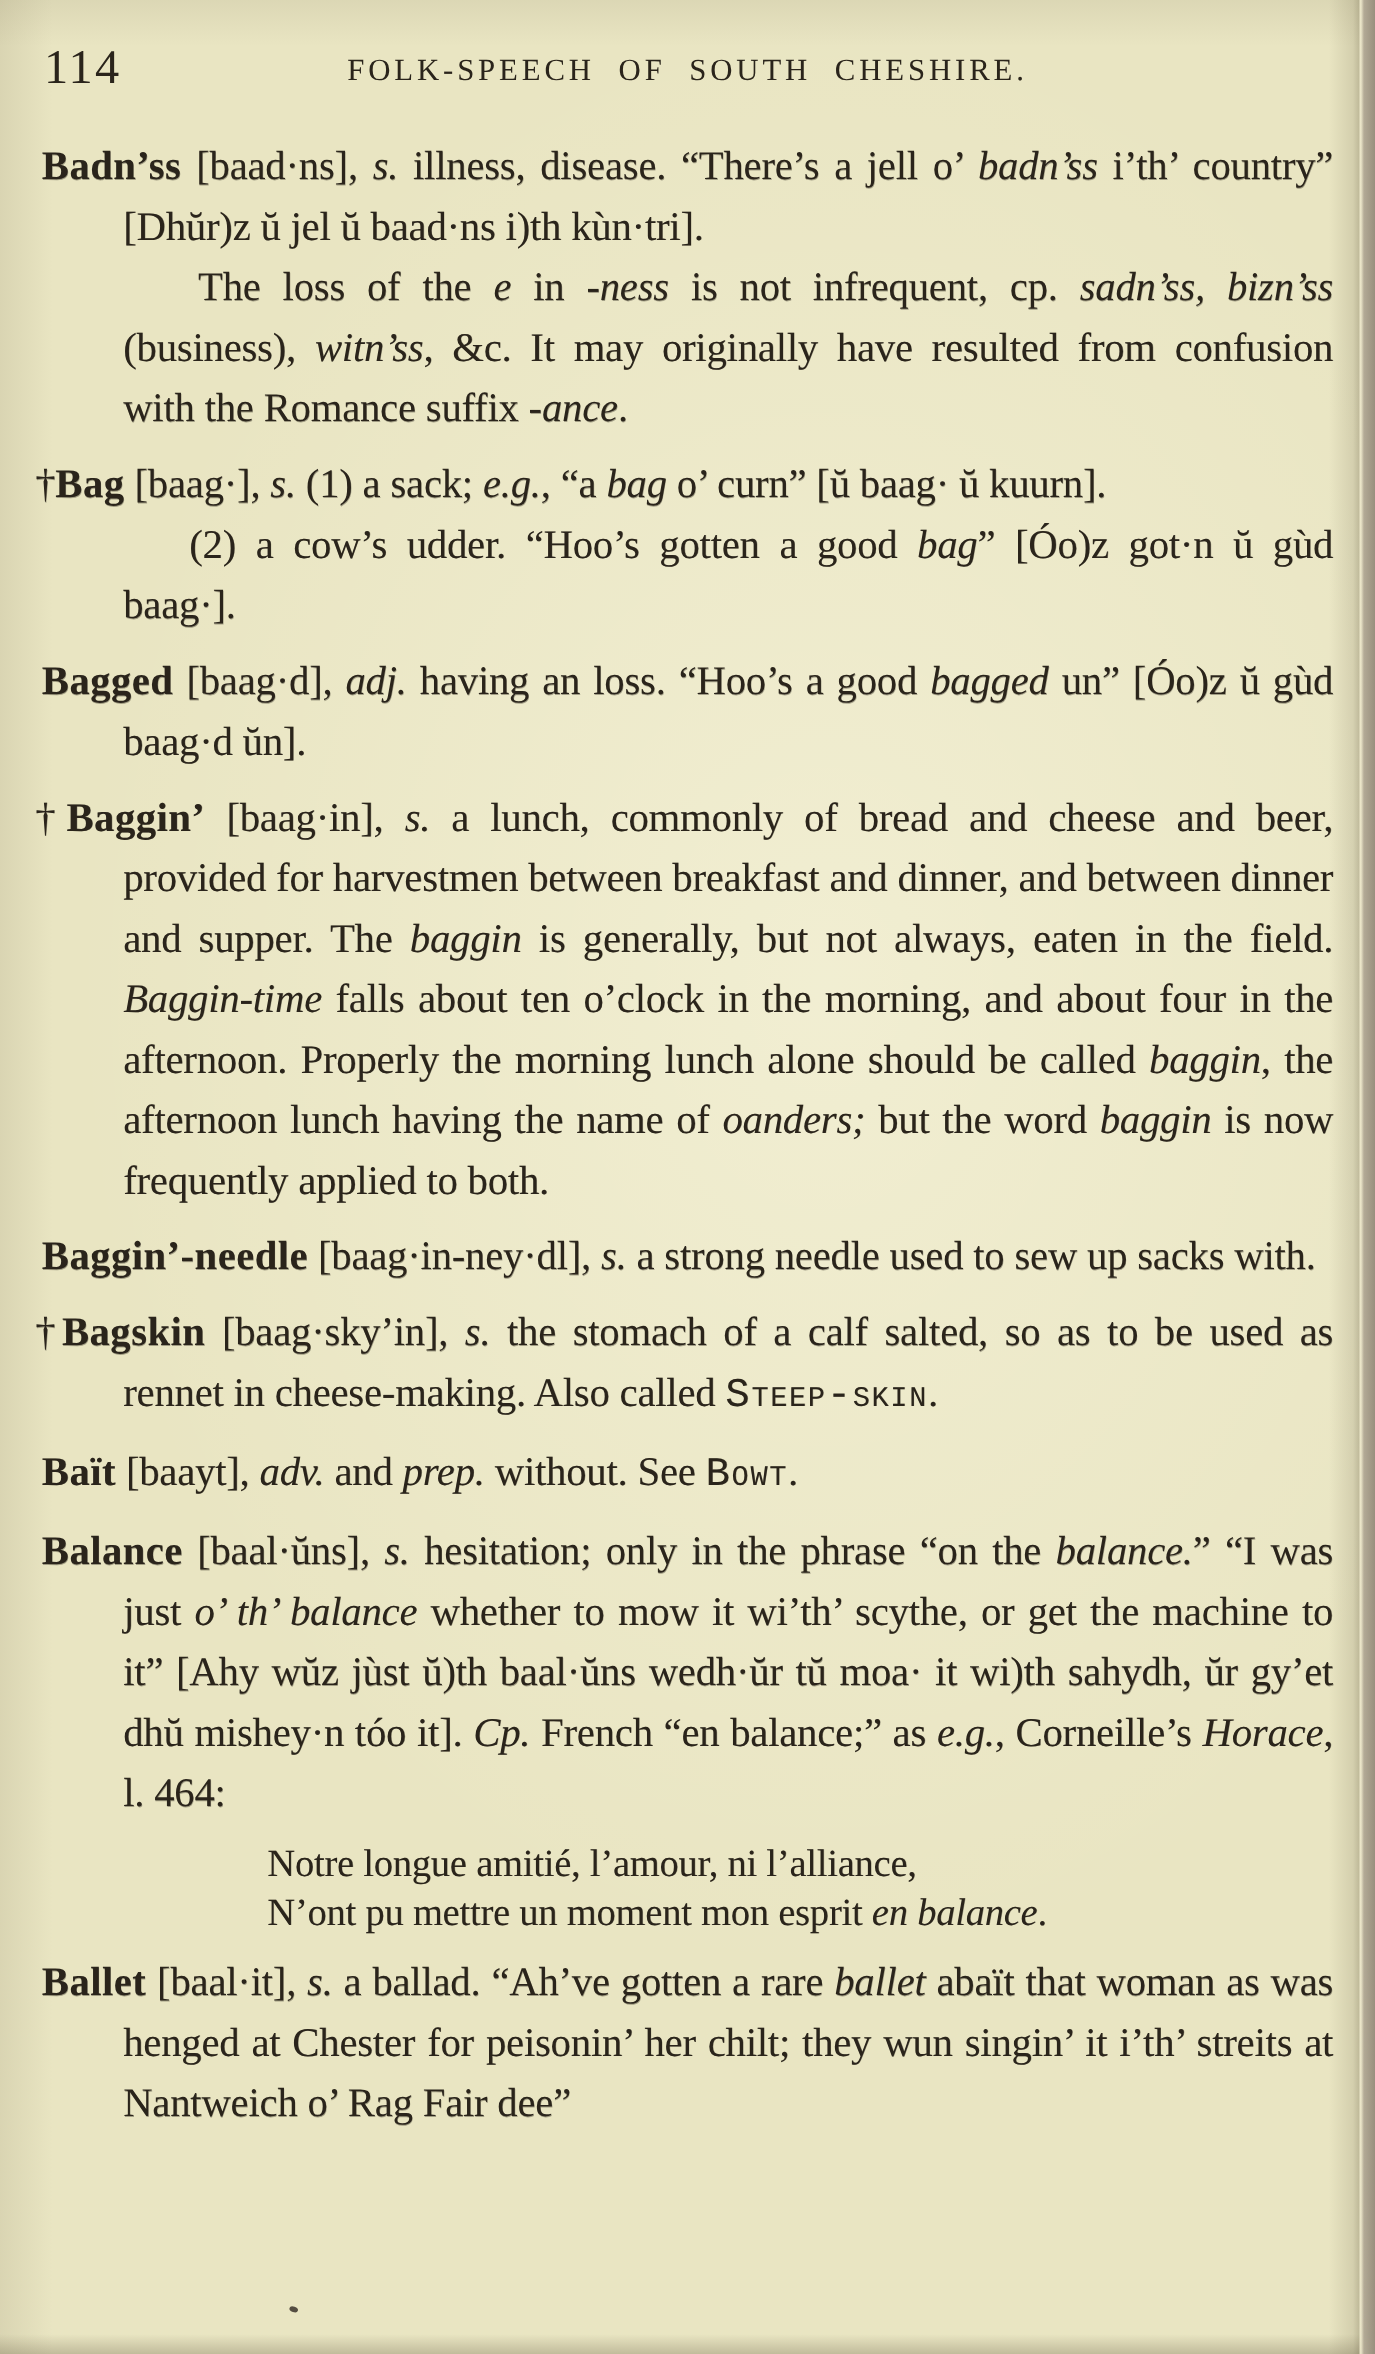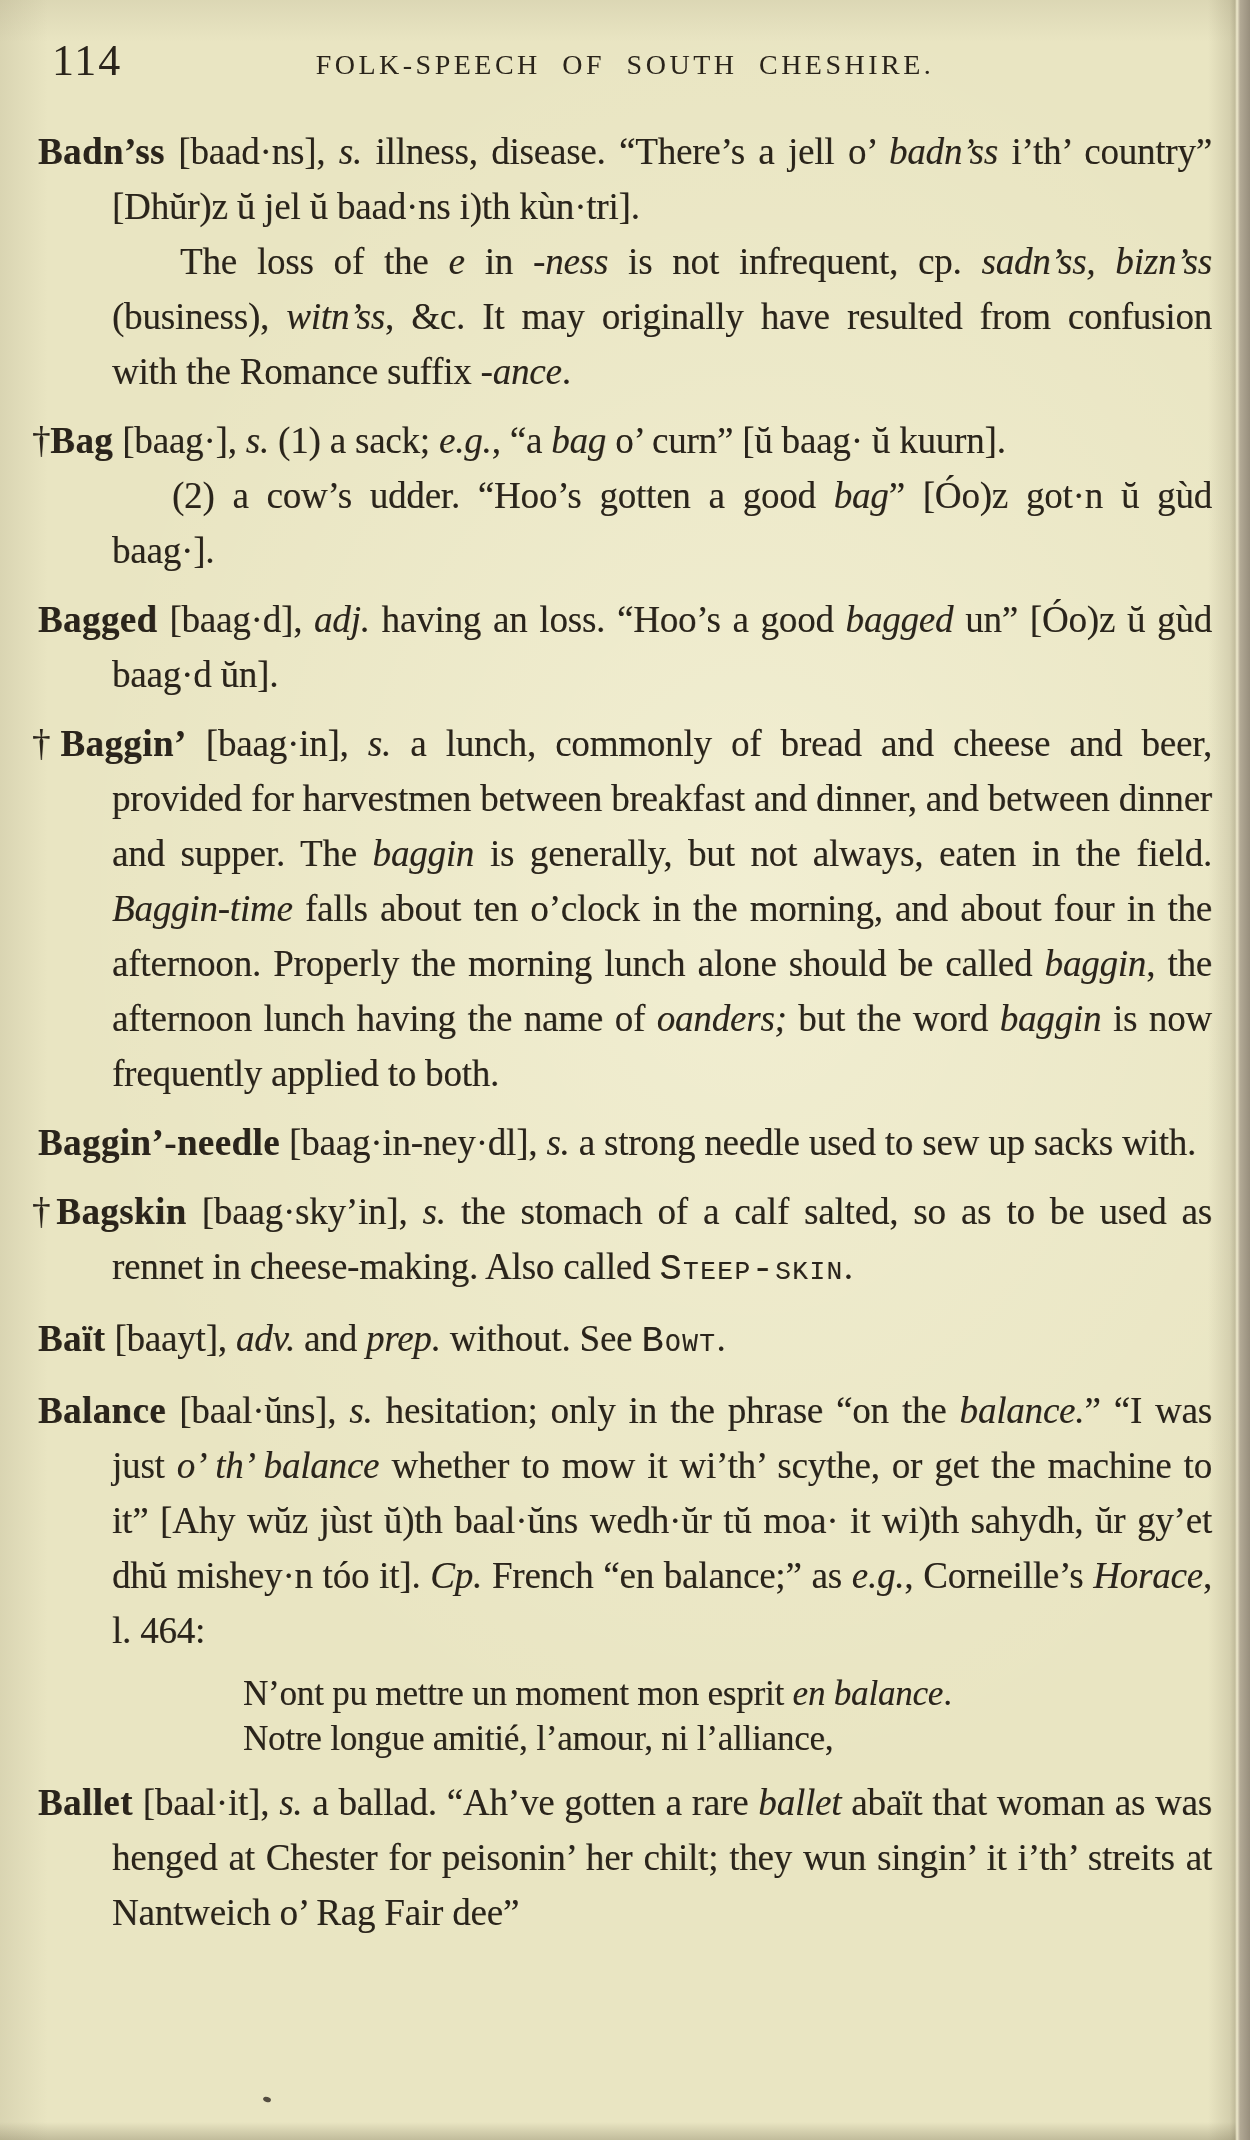--- a/index.html
+++ b/index.html
@@ -32,21 +32,21 @@
   }
   .ink-speck {
     position: absolute; left: 263px; top: 2097px;
     width: 8px; height: 5px; border-radius: 50%;
     background: #39322a; opacity: .85; transform: rotate(18deg);
   }
 
   
   .running-head { position: absolute; top: 38px; left: 38px; width: 1174px; height: 62px; }
   .page-number {
-    position: absolute; left: 14px; top: 0;
+    position: absolute; left: 2px; top: 0;
     font-size: 44px; line-height: 46px; letter-spacing: 2px;
   }
   .running-title {
     position: absolute; left: 0; right: 0; top: 7px;
     text-align: center;
     font-size: 28px; line-height: 40px;
     letter-spacing: 3.5px; word-spacing: 11px;
   }
 
   
@@ -101,22 +101,22 @@
       <p class="para p-entry"><span class="seg-hw">Baggin’-needle</span><span class="seg-r"> [baag·in-ney·dl], </span><span class="seg-it">s.</span><span class="seg-r"> a strong needle used to sew up sacks with.</span></p>
     </div>
     <div class="entry">
       <p class="para p-entry"><span class="seg-dg">†</span><span class="seg-hw">Bagskin</span><span class="seg-r"> [baag·sky’in], </span><span class="seg-it">s.</span><span class="seg-r"> the stomach of a calf salted, so as to be used as rennet in cheese-making.  Also called </span><span class="seg-sc">Steep-skin</span><span class="seg-r">.</span></p>
     </div>
     <div class="entry">
       <p class="para p-entry"><span class="seg-hw">Baït</span><span class="seg-r"> [baayt], </span><span class="seg-it">adv.</span><span class="seg-r"> and </span><span class="seg-it">prep.</span><span class="seg-r"> without.  See </span><span class="seg-sc">Bowt</span><span class="seg-r">.</span></p>
     </div>
     <div class="entry">
       <p class="para p-entry"><span class="seg-hw">Balance</span><span class="seg-r"> [baal·ŭns], </span><span class="seg-it">s.</span><span class="seg-r"> hesitation; only in the phrase “on the </span><span class="seg-it">balance.</span><span class="seg-r">”  “I was just </span><span class="seg-it">o’ th’ balance</span><span class="seg-r"> whether to mow it wi’th’ scythe, or get the machine to it” [Ahy wŭz jùst ŭ)th baal·ŭns wedh·ŭr tŭ moa· it wi)th sahydh, ŭr gy’et dhŭ mishey·n tóo it]. </span><span class="seg-it">Cp.</span><span class="seg-r"> French “en balance;” as </span><span class="seg-it">e.g.</span><span class="seg-r">, Corneille’s </span><span class="seg-it">Horace</span><span class="seg-r">, l. 464:</span></p>
+      <p class="para p-verse"><span class="seg-r">Notre longue amitié, l’amour, ni l’alliance,</span></p>
       <p class="para p-verse"><span class="seg-r">N’ont pu mettre un moment mon esprit </span><span class="seg-it">en balance</span><span class="seg-r">.</span></p>
-      <p class="para p-verse"><span class="seg-r">Notre longue amitié, l’amour, ni l’alliance,</span></p>
     </div>
     <div class="entry">
       <p class="para p-entry"><span class="seg-hw">Ballet</span><span class="seg-r"> [baal·it], </span><span class="seg-it">s.</span><span class="seg-r"> a ballad.  “Ah’ve gotten a rare </span><span class="seg-it">ballet</span><span class="seg-r"> abaït that woman as was henged at Chester for peisonin’ her chilt; they wun singin’ it i’th’ streits at Nantweich o’ Rag Fair dee”</span></p>
     </div>
   </div>
 
 <div class="page-edge"></div>
 <div class="ink-speck"></div>
 
 </body></html>

